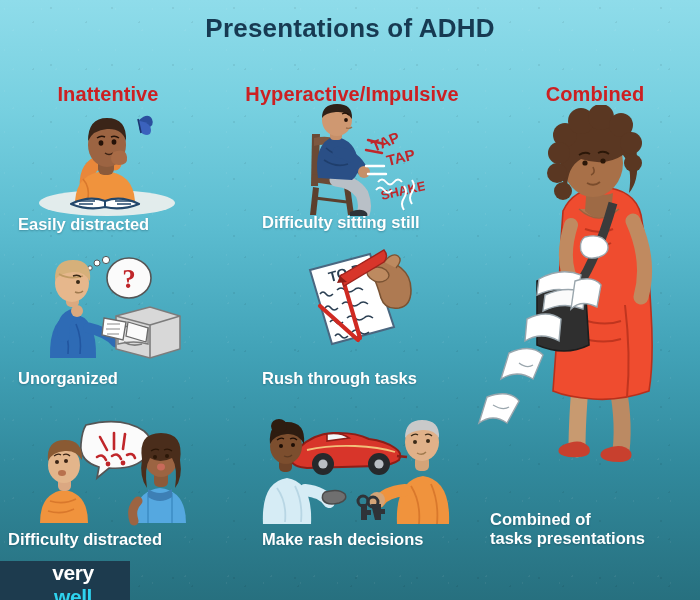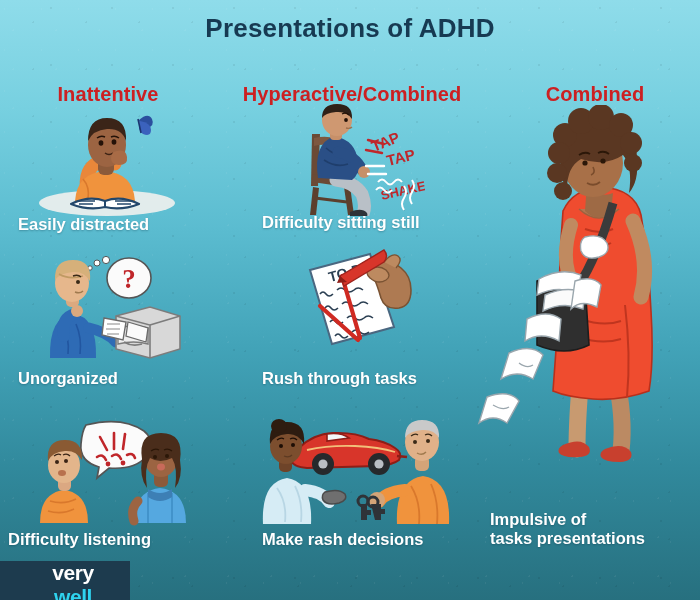--- a/index.html
+++ b/index.html
@@ -100,21 +100,21 @@
 </head>
 <body>
 
 <div id="infographic">
 
   <div id="grain"></div>
 
   <div class="title">Presentations of ADHD</div>
 
   <div class="col-head" id="head-inattentive">Inattentive</div>
-  <div class="col-head" id="head-hyperactive">Hyperactive/Combined</div>
+  <div class="col-head" id="head-hyperactive">Hyperactive/Impulsive</div>
   <div class="col-head" id="head-combined">Combined</div>
 
   <svg class="scene" id="scene-distracted" style="left:35px;top:105px;" width="150" height="115" viewBox="0 0 150 115">
 
     <ellipse cx="72" cy="98" rx="68" ry="13" fill="#eef0ee" opacity=".92"></ellipse>
 
     <g>
       <path d="M104 15 q9-8 13-1 q3 7-5 9 q-7 2-8-8z" fill="#2b4f9e"></path>
       <path d="M105 16 q11 2 11 9 q0 7-8 4 q-6-3-3-13z" fill="#3b62bd"></path>
       <path d="M103 14 l3 14" stroke="#1b3570" stroke-width="1.6" fill="none"></path>
@@ -231,21 +231,21 @@
       <ellipse cx="133" cy="42" rx="17" ry="20" fill="#9c6442"></ellipse>
       <path d="M114 44 q-4-26 19-26 q23 0 19 27 q3 18-5 28 q3-20-3-30 q-12 6-22 0 q-6 10-3 30 q-8-11-5-29z" fill="#4a2d1b"></path>
       <circle cx="127" cy="42" r="2" fill="#2b1708"></circle>
       <circle cx="139" cy="41" r="2" fill="#2b1708"></circle>
       <path d="M123 36 q4-3 8-1" stroke="#2b1708" stroke-width="1.3" fill="none"></path>
       <path d="M136 35 q4-2 8 1" stroke="#2b1708" stroke-width="1.3" fill="none"></path>
       <ellipse cx="133" cy="52" rx="4" ry="3.4" fill="#c86a5a"></ellipse>
       <path d="M110 86 q-8 8-4 20" stroke="#9c6442" stroke-width="9" fill="none" stroke-linecap="round"></path>
     </g>
   </svg>
-  <div class="caption" id="cap-listening">Difficulty listening</div>
+  <div class="caption" id="cap-listening">Difficulty distracted</div>
 
   <svg class="scene" id="scene-sitting" style="left:290px;top:104px;" width="135" height="112" viewBox="0 0 135 112">
 
     <g>
       <path d="M22 30 l8 0 l-2 52 l-7 0z" fill="#6b4a35"></path>
       <path d="M24 34 q14-3 20 1 l-1 8 q-8-4-19-1z" fill="#7d5840"></path>
       <path d="M22 70 l42 6 l0 8 l-42-6z" fill="#6b4a35"></path>
       <path d="M23 83 l-3 28 l6 0 l3-27z" fill="#5c3f2d"></path>
       <path d="M60 82 l4 29 l-6 0 l-4-28z" fill="#5c3f2d"></path>
       <path d="M25 94 l32 4" stroke="#5c3f2d" stroke-width="3"></path>
@@ -438,21 +438,21 @@
       <path d="M52 214 q20-10 34 0 l-2 22 q-18-10-34 0z" fill="#ffffff" stroke="#9aa6ad" stroke-width="1.4"></path>
       <path d="M110 132 q16-4 22 6 q4 10-8 14 q-14 4-18-6 q-2-10 4-14z" fill="#ffffff" stroke="#9aa6ad" stroke-width="1.4"></path>
       <path d="M100 176 q18-6 26 4 l-4 22 q-16-8-26 2z" fill="#ffffff" stroke="#9aa6ad" stroke-width="1.4"></path>
       <path d="M34 248 q22-10 34 2 l-10 24 q-16-10-32 0z" fill="#ffffff" stroke="#9aa6ad" stroke-width="1.4"></path>
       <path d="M44 258 q8 6 14 2" stroke="#9aa6ad" stroke-width="1.3" fill="none"></path>
       <path d="M12 292 q22-8 32 4 l-12 22 q-14-10-28 0z" fill="#ffffff" stroke="#9aa6ad" stroke-width="1.4"></path>
       <path d="M18 300 q10 6 16 2" stroke="#9aa6ad" stroke-width="1.3" fill="none"></path>
     </g>
   </svg>
   <div class="caption" id="cap-combined">
-    <div>Impulsive of</div>
+    <div>Combined of</div>
     <div>tasks presentations</div>
   </div>
 
   <div class="logo">
     <span class="very">very</span>
       <span class="well">well</span>
   </div>
 
 </div>
 

